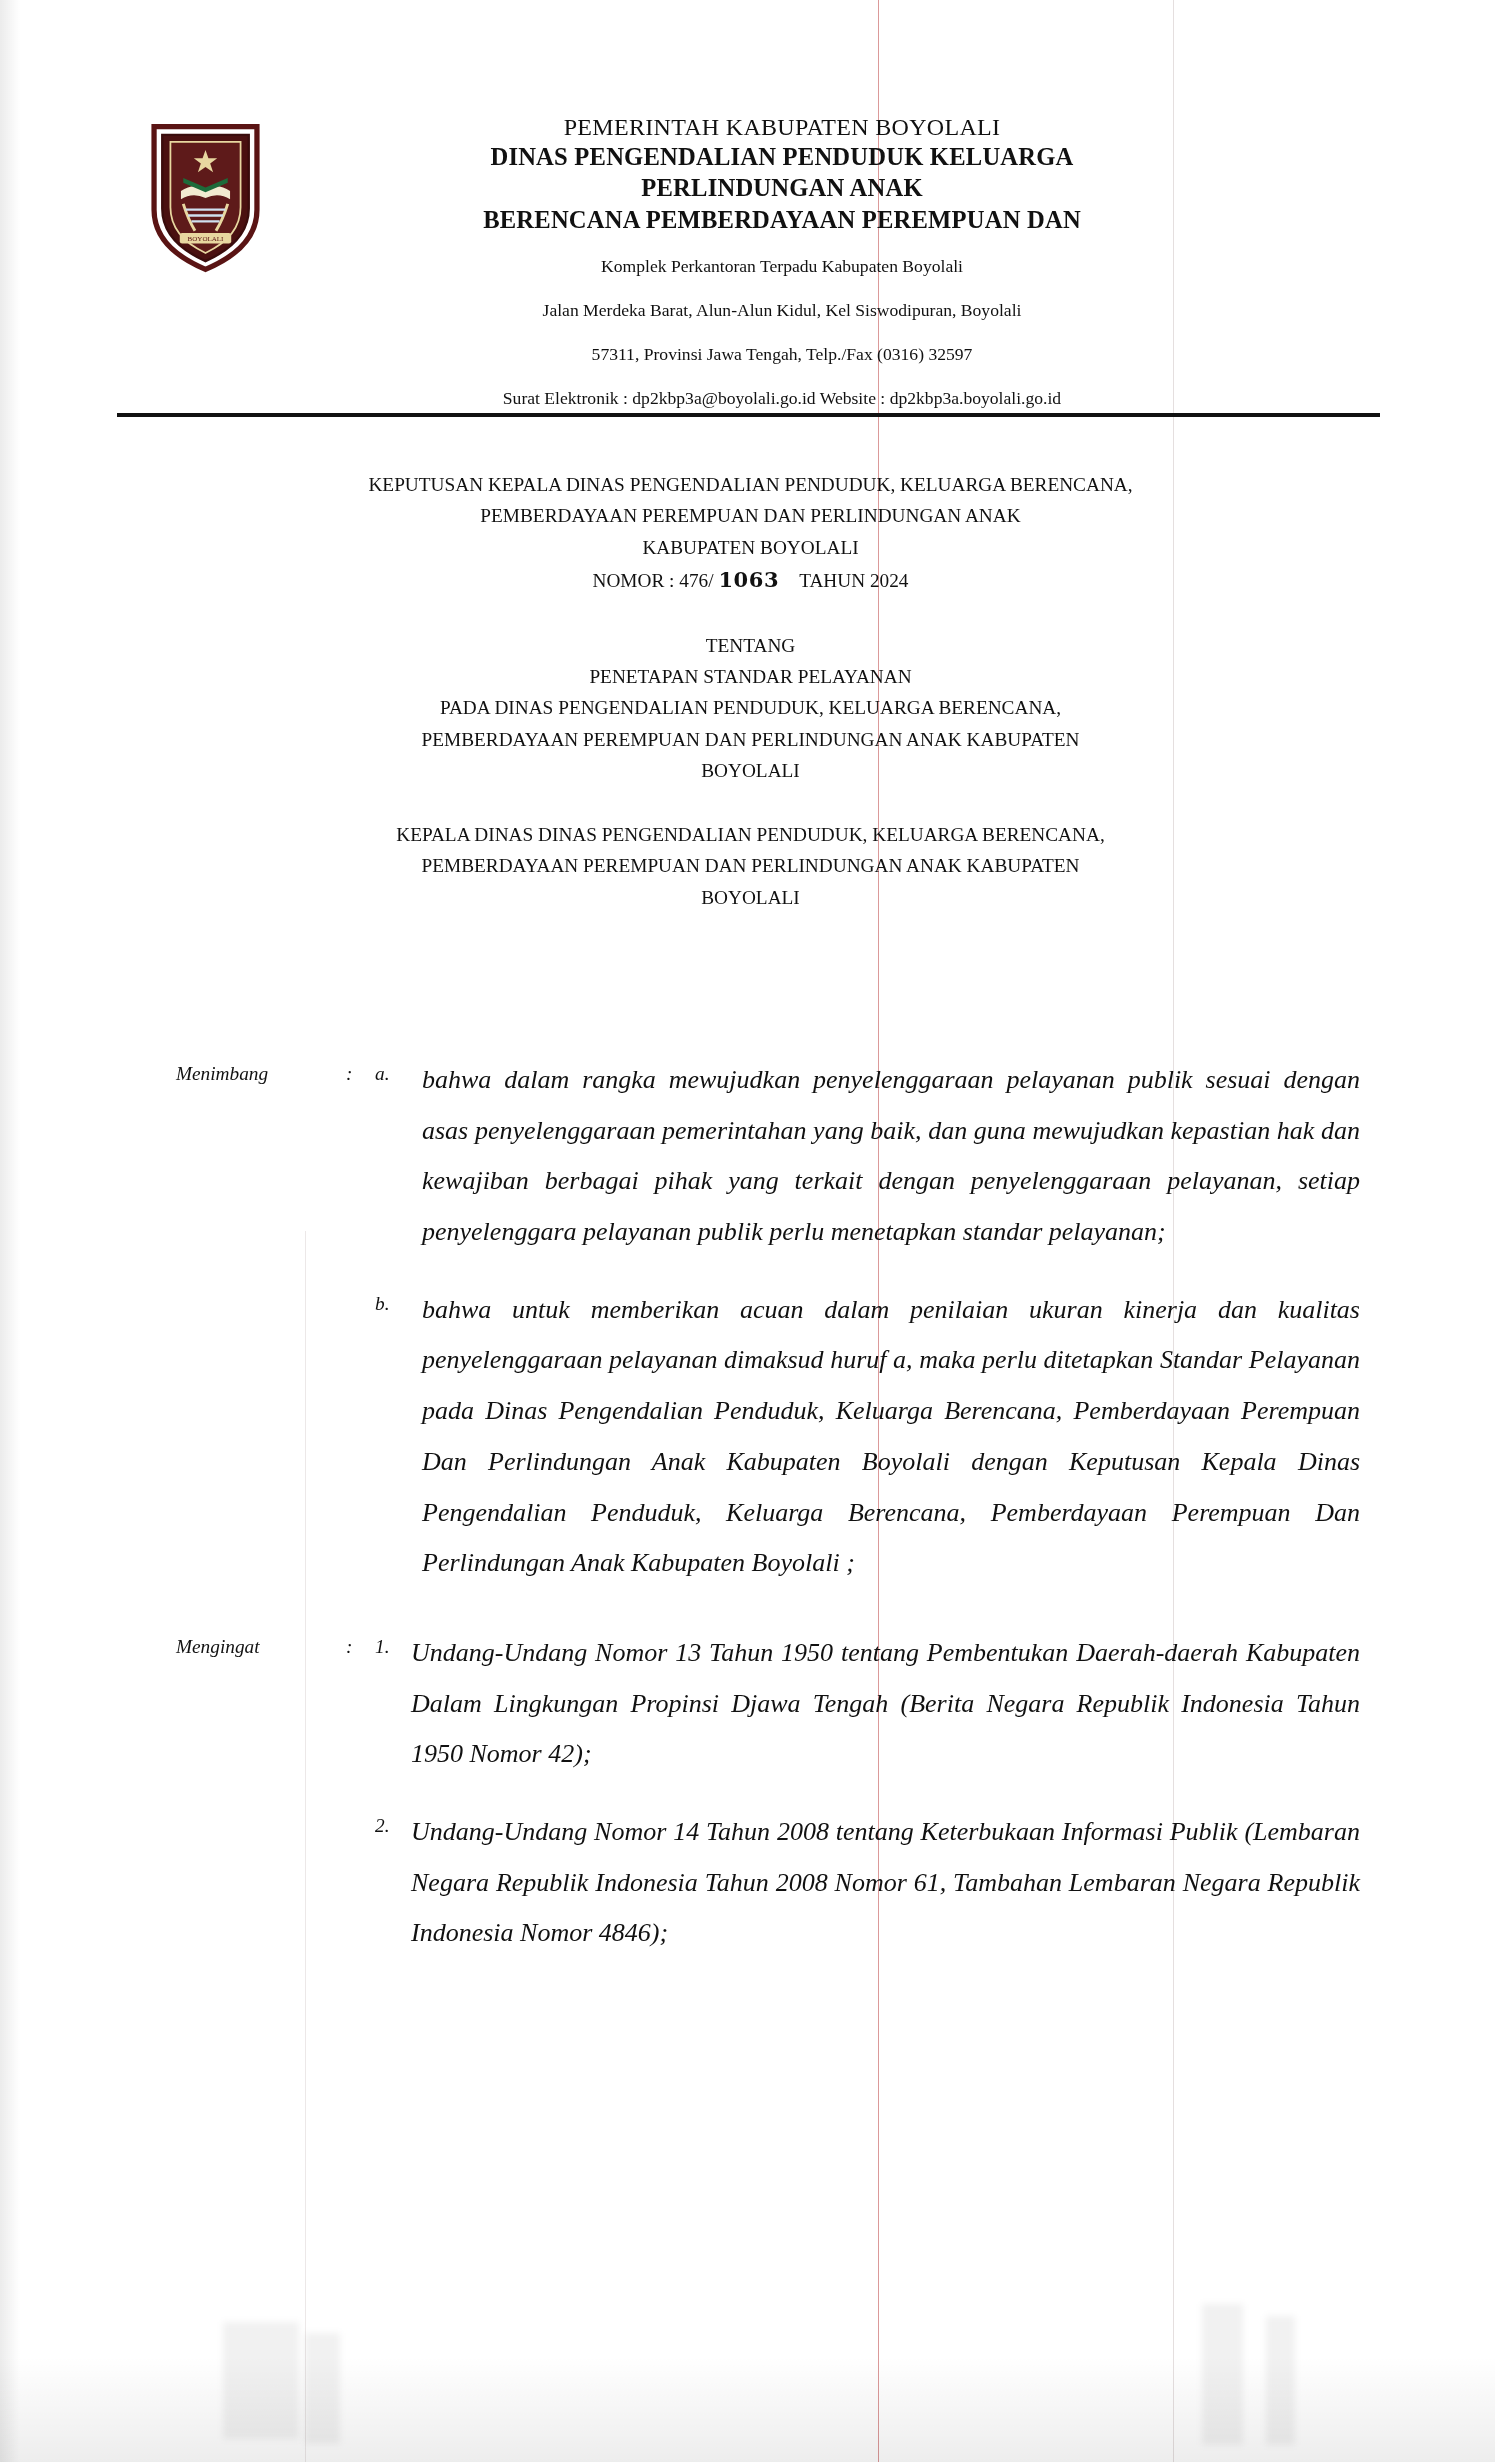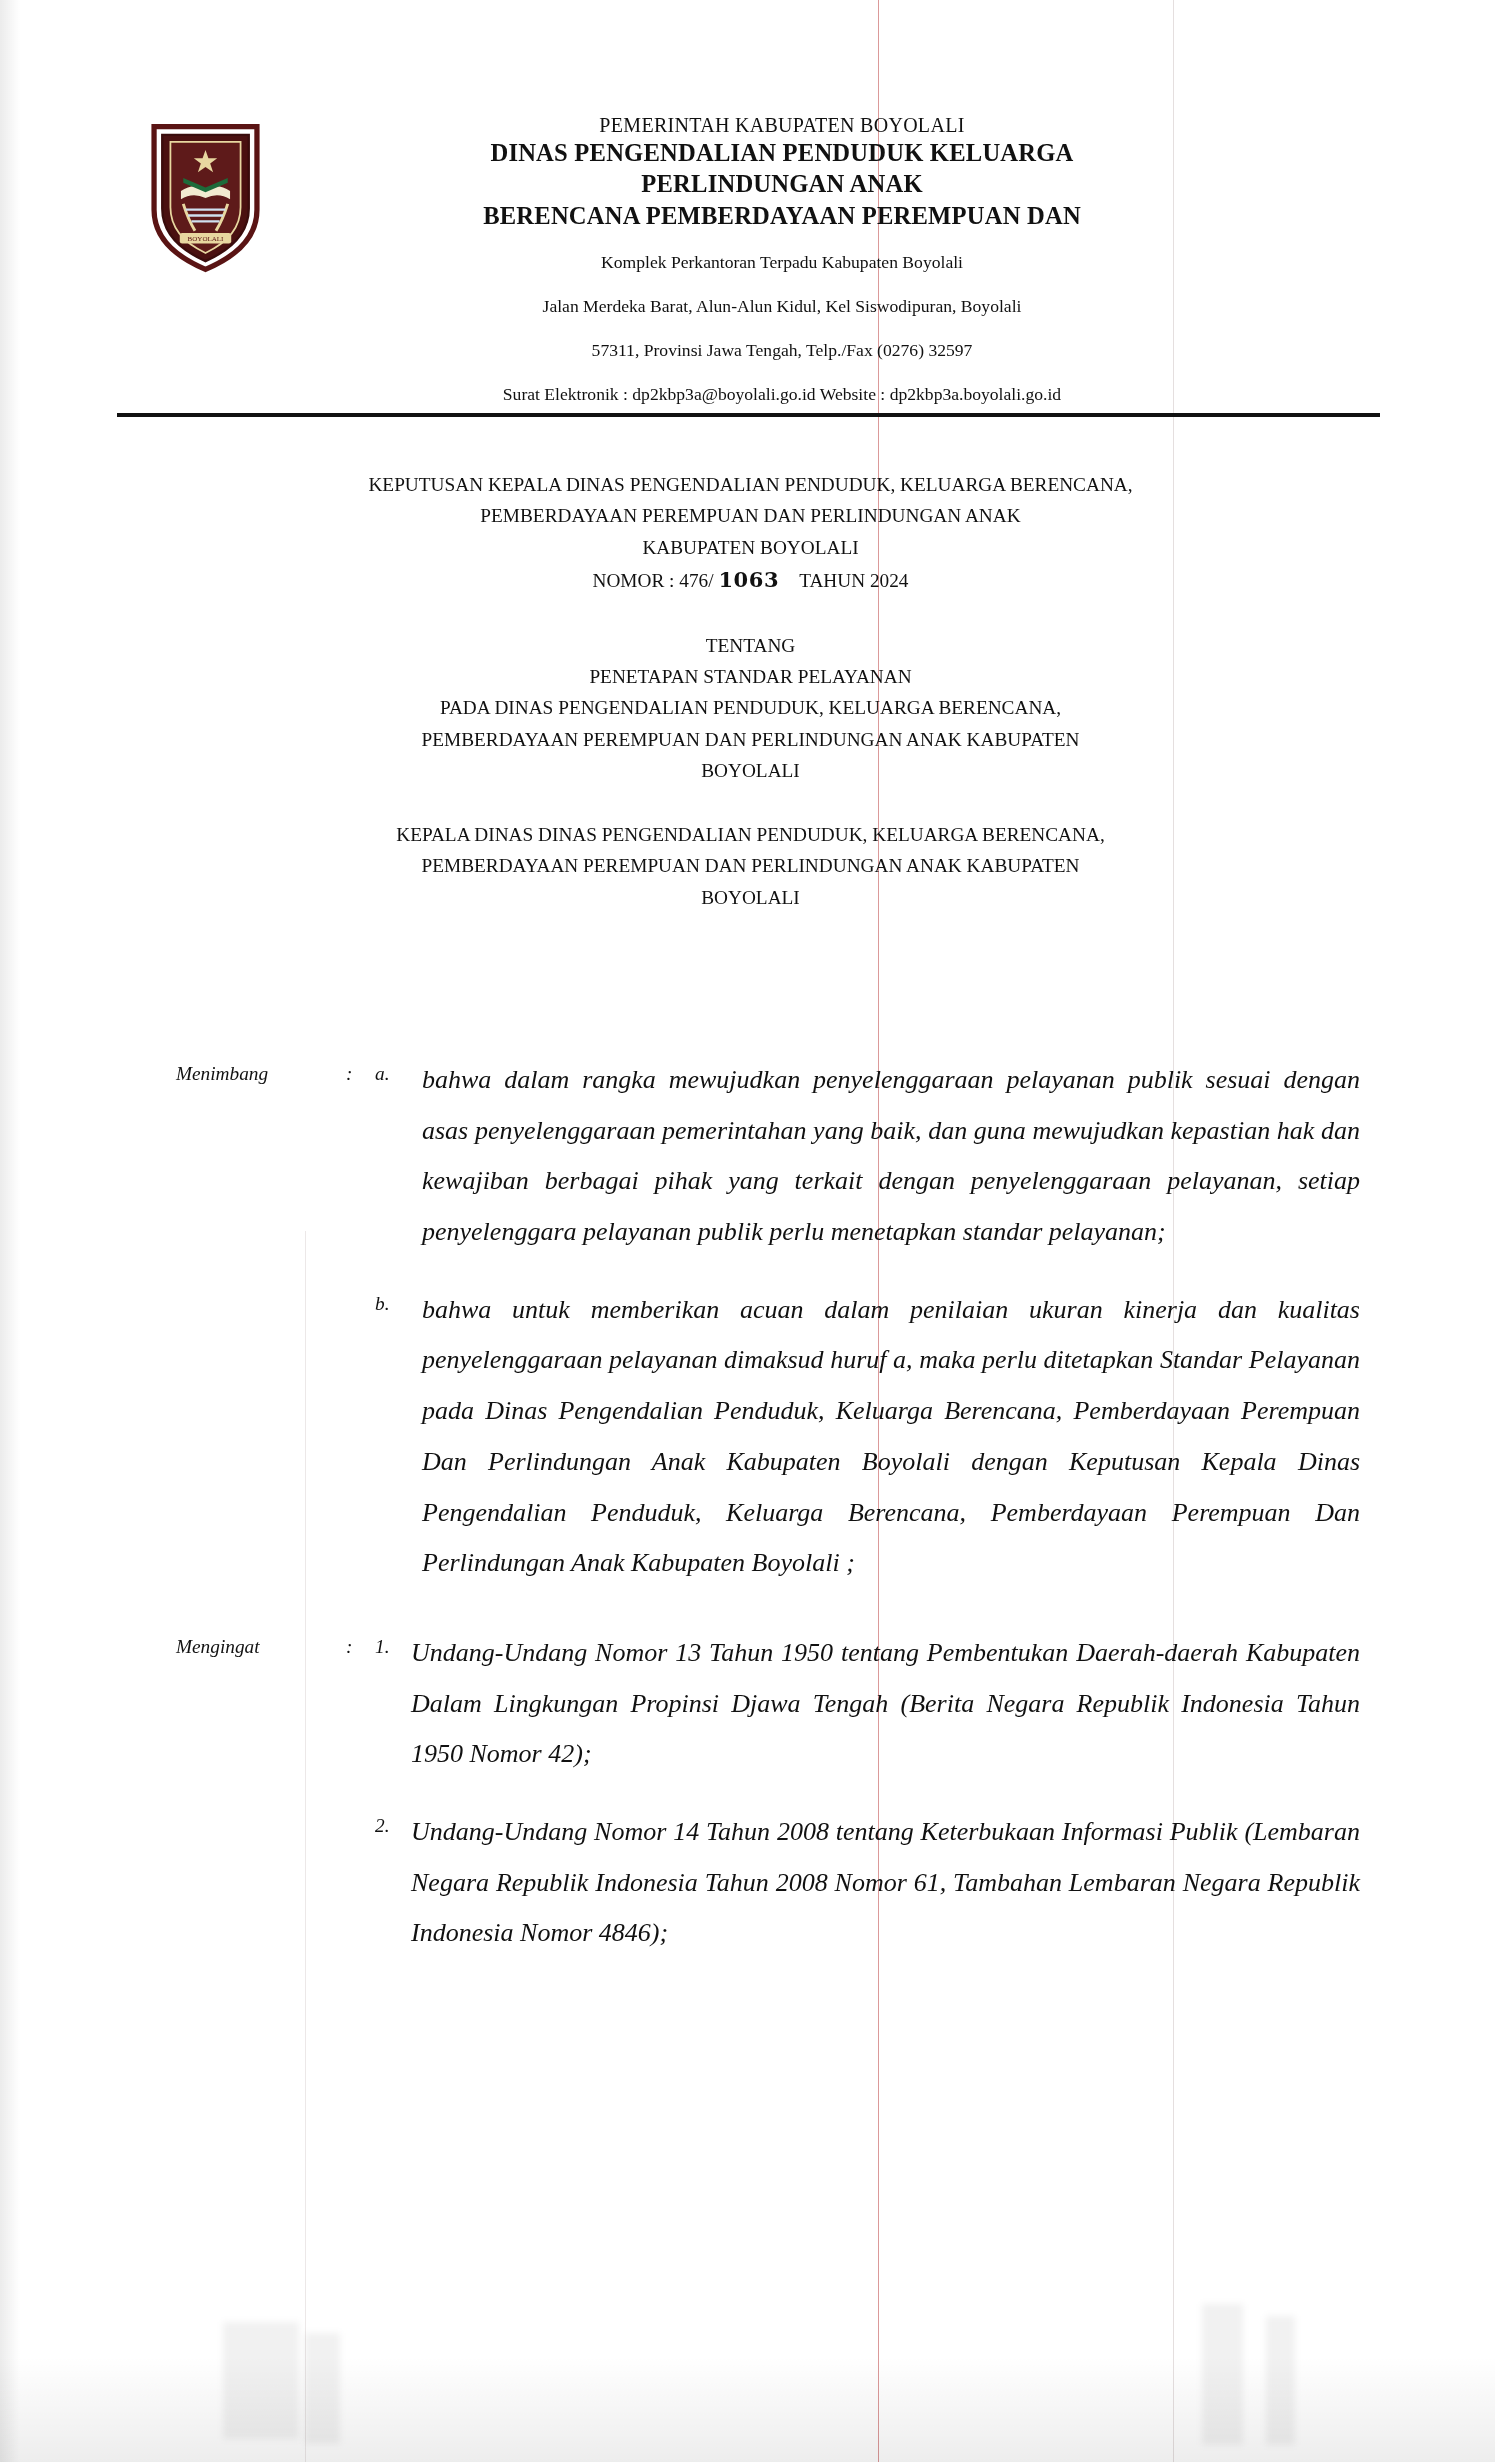--- a/index.html
+++ b/index.html
@@ -76,21 +76,21 @@
     height: 152px;
   }
   .logo svg { display: block; }
 
   .kop-text {
     flex: 1;
     text-align: center;
     padding-right: 106px;
   }
   .kop-line1 {
-    font-size: 20px;
+    font-size: 24px;
     letter-spacing: 0.3px;
   }
   .kop-line-big {
     font-size: 24.6px;
     font-weight: bold;
     line-height: 1.28;
     letter-spacing: 0.2px;
   }
   .kop-sub {
     font-size: 17.6px;
@@ -220,21 +220,21 @@
         </div>
       </div>
 
       <div class="kop-text">
         <div class="kop-line1">PEMERINTAH KABUPATEN BOYOLALI</div>
         <div class="kop-line-big">DINAS PENGENDALIAN PENDUDUK KELUARGA</div>
         <div class="kop-line-big">PERLINDUNGAN ANAK</div>
         <div class="kop-line-big">BERENCANA PEMBERDAYAAN PEREMPUAN DAN</div>
         <div class="kop-sub">Komplek Perkantoran Terpadu Kabupaten Boyolali</div>
         <div class="kop-sub">Jalan Merdeka Barat, Alun-Alun Kidul, Kel Siswodipuran,  Boyolali</div>
-        <div class="kop-sub">57311, Provinsi Jawa Tengah, Telp./Fax (0276) 32597</div>
+        <div class="kop-sub">57311, Provinsi Jawa Tengah, Telp./Fax (0316) 32597</div>
         <div class="kop-sub">Surat Elektronik : dp2kbp3a@boyolali.go.id Website : dp2kbp3a.boyolali.go.id</div>
       </div>
     </div>
   </div>
 
   <div class="rule-thick"></div>
 
   <div class="title-block">
     <div class="blk">KEPUTUSAN KEPALA DINAS PENGENDALIAN PENDUDUK, KELUARGA BERENCANA,</div>
     <div class="blk">PEMBERDAYAAN PEREMPUAN DAN PERLINDUNGAN ANAK</div>

